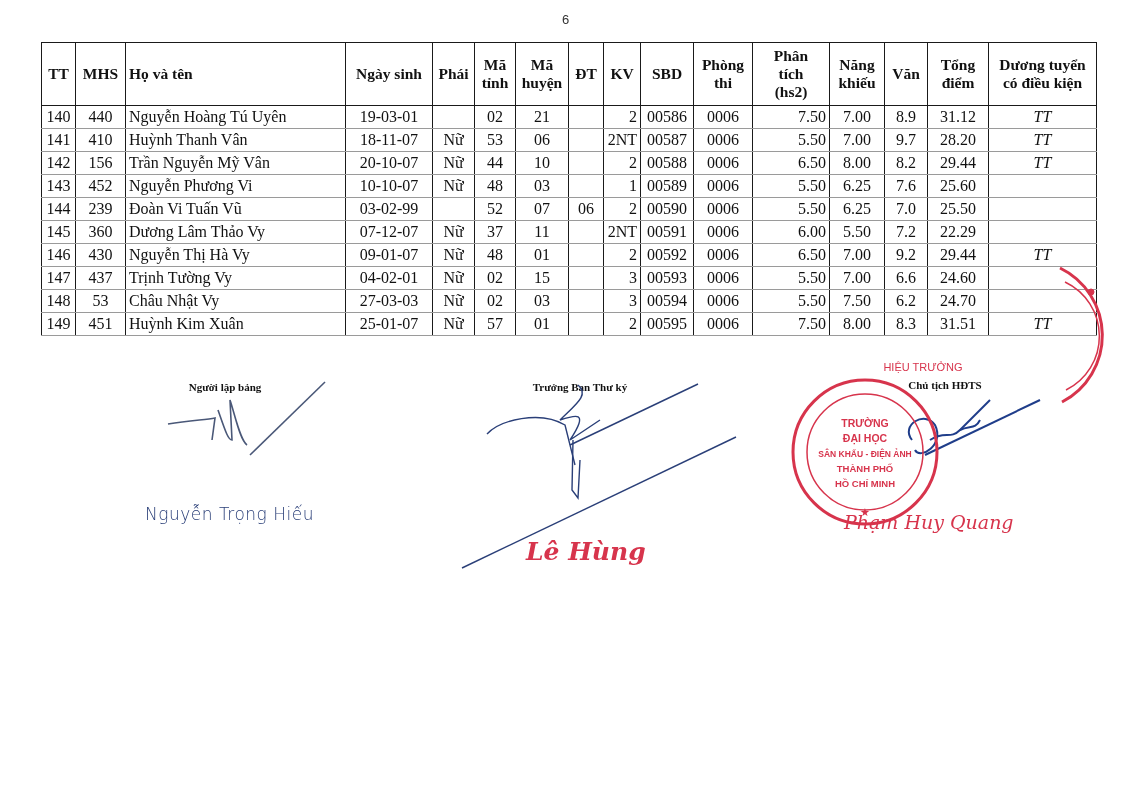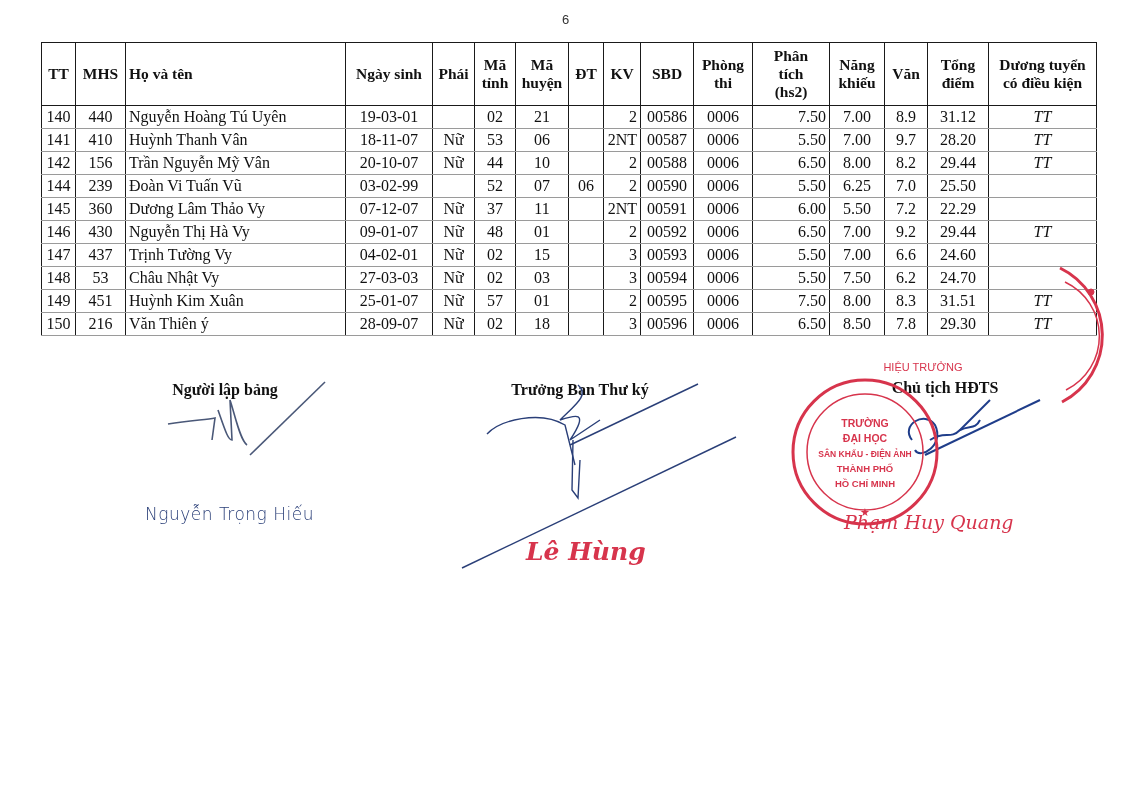--- a/index.html
+++ b/index.html
@@ -19,21 +19,21 @@
     border: 1px solid #1a1a1a; padding: 0 3px; white-space: nowrap; overflow: hidden;
   }
   table.results th {
     height: 62px; font-weight: bold; font-size: 15.5px; line-height: 18px; text-align: center; vertical-align: middle;
   }
   table.results td { height: 22px; line-height: 22px; text-align: center; }
   table.results tr.data-row td { border-top-color: #9a9a9a; border-bottom-color: #9a9a9a; }
   td.name, th.name { text-align: left !important; }
   td.num-right { text-align: right !important; padding-right: 5px; }
   td.tt { font-style: italic; }
-  .sig-block { position: absolute; text-align: center; font-weight: bold; font-size: 16px; }
+  .sig-block { position: absolute; text-align: center; font-weight: bold; font-size: 11px; }
   .sig-name { position: absolute; font-family: "DejaVu Serif", serif; font-style: italic; }
   svg.overlay { position: absolute; left: 0; top: 0; pointer-events: none; }
 </style>
 </head>
 <body>
 
 <div class="page-number">6</div>
 
 <table class="results">
   <colgroup>
@@ -123,20 +123,38 @@
     <td class="num-right">2</td>
     <td>00588</td>
     <td>0006</td>
     <td class="num-right">6.50</td>
     <td>8.00</td>
     <td>8.2</td>
     <td>29.44</td>
     <td class="tt">TT</td>
   </tr>
       <tr class="data-row">
+    <td>143</td>
+    <td>452</td>
+    <td class="name">Nguyễn Phương Vi</td>
+    <td>10-10-07</td>
+    <td>Nữ</td>
+    <td>48</td>
+    <td>03</td>
+    <td></td>
+    <td class="num-right">1</td>
+    <td>00589</td>
+    <td>0006</td>
+    <td class="num-right">5.50</td>
+    <td>6.25</td>
+    <td>7.6</td>
+    <td>25.60</td>
+    <td class="tt"></td>
+  </tr>
+      <tr class="data-row">
     <td>144</td>
     <td>239</td>
     <td class="name">Đoàn Vi Tuấn Vũ</td>
     <td>03-02-99</td>
     <td></td>
     <td>52</td>
     <td>07</td>
     <td>06</td>
     <td class="num-right">2</td>
     <td>00590</td>
@@ -228,38 +246,20 @@
     <td>57</td>
     <td>01</td>
     <td></td>
     <td class="num-right">2</td>
     <td>00595</td>
     <td>0006</td>
     <td class="num-right">7.50</td>
     <td>8.00</td>
     <td>8.3</td>
     <td>31.51</td>
-    <td class="tt">TT</td>
-  </tr>
-      <tr class="data-row">
-    <td>150</td>
-    <td>216</td>
-    <td class="name">Văn Thiên ý</td>
-    <td>28-09-07</td>
-    <td>Nữ</td>
-    <td>02</td>
-    <td>18</td>
-    <td></td>
-    <td class="num-right">3</td>
-    <td>00596</td>
-    <td>0006</td>
-    <td class="num-right">6.50</td>
-    <td>8.50</td>
-    <td>7.8</td>
-    <td>29.30</td>
     <td class="tt">TT</td>
   </tr>
     </tbody>
 </table>
 
 <div class="sig-block" style="left:140px; top:381px; width:170px;">Người lập bảng</div>
 <div class="sig-block" style="left:495px; top:381px; width:170px;">Trưởng Ban Thư ký</div>
 <div class="sig-block" style="left:850px; top:379px; width:190px;">Chủ tịch HĐTS</div>
 <div class="sig-block" style="left:848px; top:361px; width:150px; color:#d7344c; font-family:'Liberation Sans', sans-serif; font-weight:normal; font-size:11px;">HIỆU TRƯỞNG</div>
 

